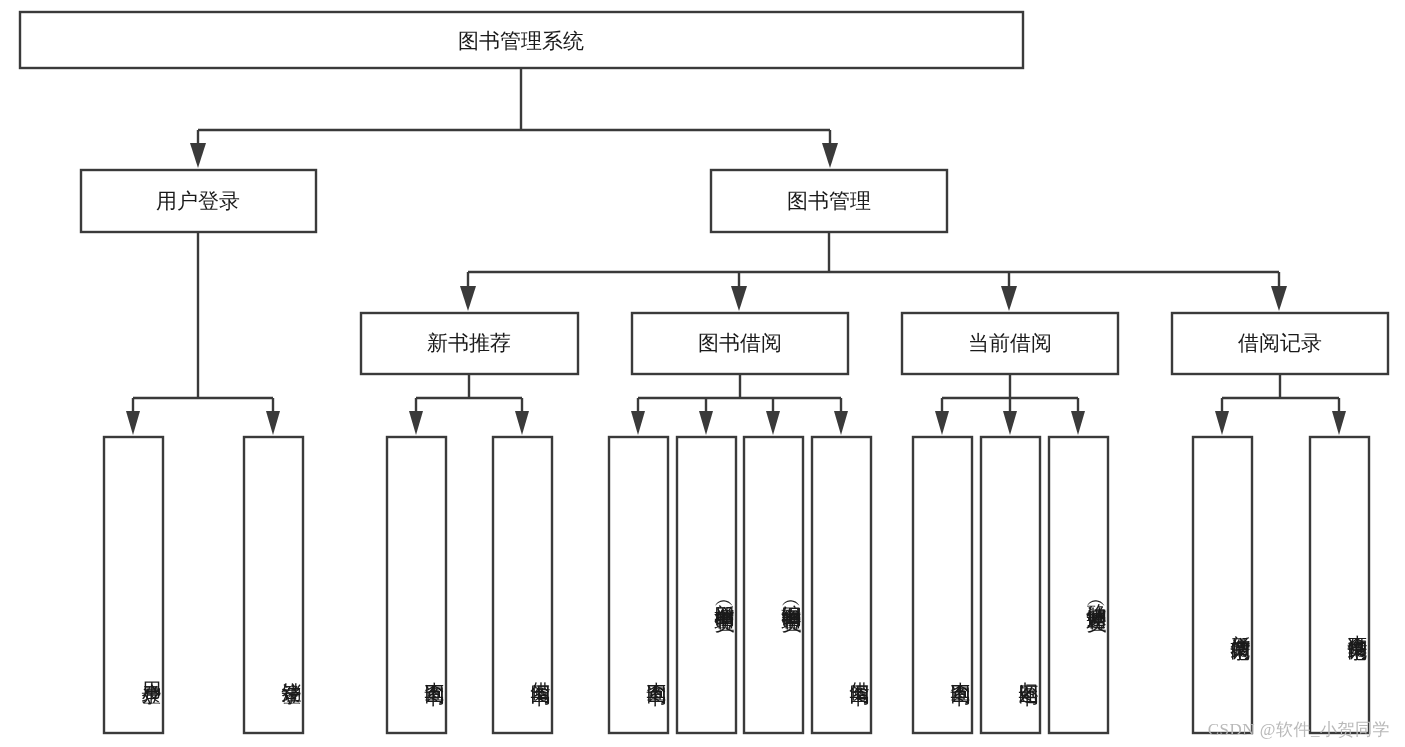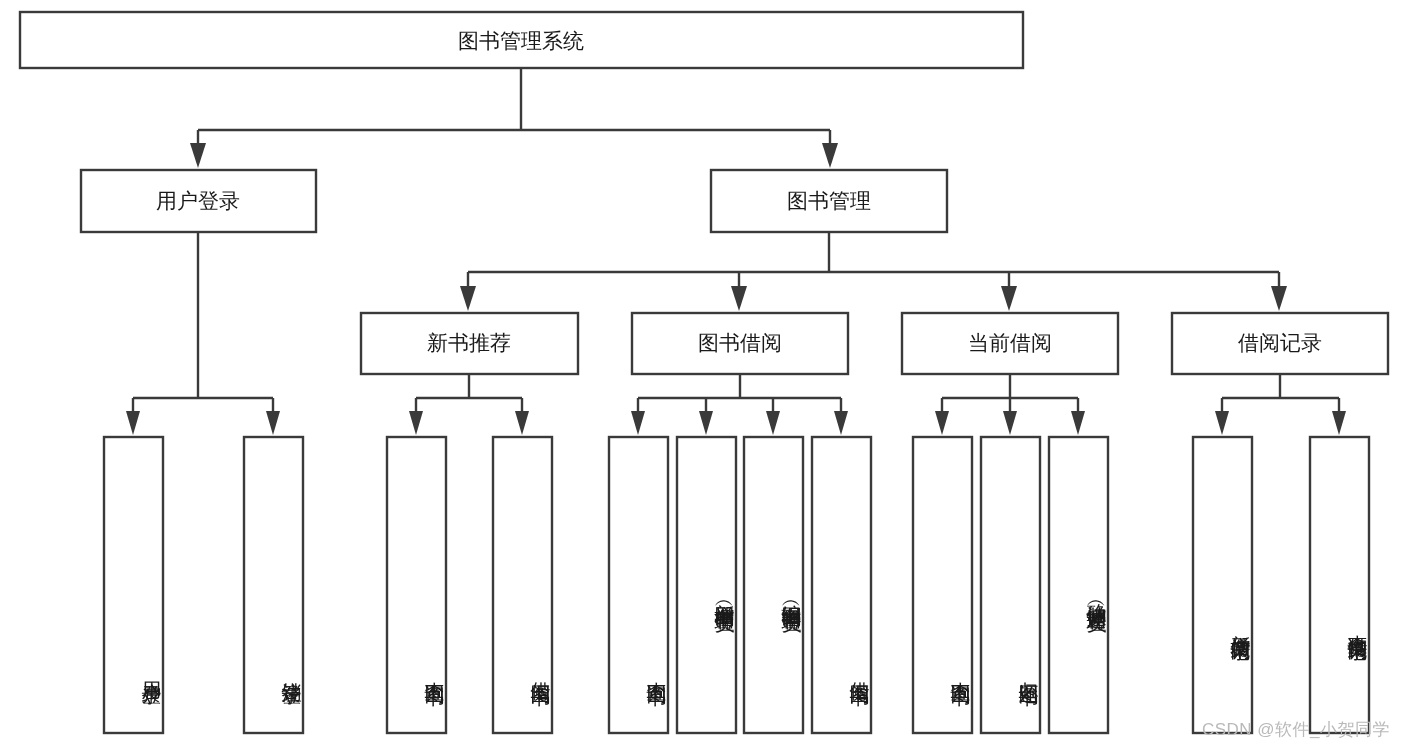--- a/index.html
+++ b/index.html
@@ -60,21 +60,21 @@
     display: flex;
     align-items: flex-start;
     justify-content: center;
     white-space: nowrap;
     pointer-events: none;
   }
   .watermark {
     position: absolute;
     right: 10px;
     bottom: 6px;
-    font-family: Liberation Sans, sans-serif;
+    font-family: Liberation Serif, serif;
     font-size: 17px;
     color: #b9b9b9;
     white-space: nowrap;
     letter-spacing: 0.5px;
   }
 </style>
 </head>
 <body>
 
 <div id="diagram-root">

